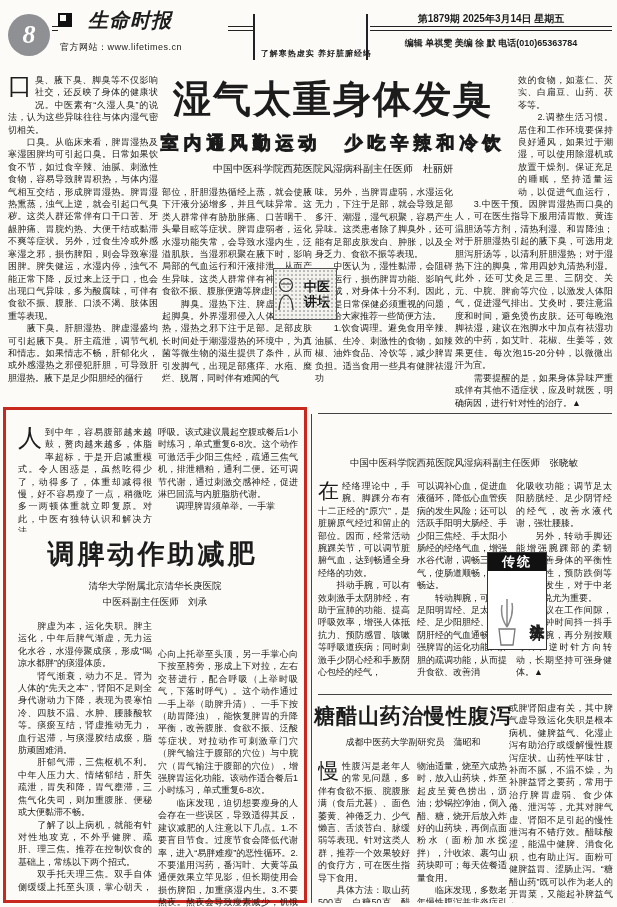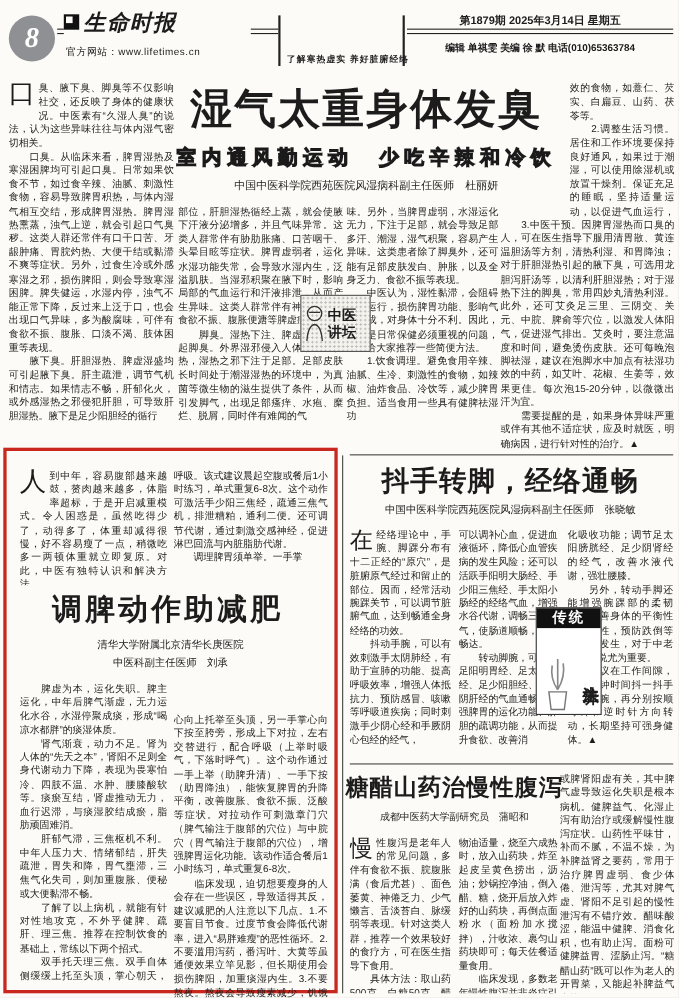--- a/index.html
+++ b/index.html
@@ -4,21 +4,21 @@
 <style>
   html,body{margin:0;padding:0;background:#e8e6e0;}
   #page{position:relative;width:617px;height:907px;background:#fcfbf7;overflow:hidden;
         font-family:"Liberation Sans",sans-serif;color:#1c1c1c;}
   .abs{position:absolute;}
   
   .page-circle{left:8px;top:14px;width:42px;height:42px;border-radius:50%;background:#8f9093;
                color:#fff;font:italic 700 26px "Liberation Serif",serif;
                display:flex;align-items:center;justify-content:center;}
   .masthead{left:58px;top:5px;width:170px;height:30px;background:#fcfbf7;z-index:2;
-            display:flex;align-items:center;gap:4px;}
+            display:flex;align-items:center;gap:16px;}
   .logo-icon{width:14px;height:14px;background:#111;position:relative;flex:0 0 auto;}
   .logo-icon:before{content:"";position:absolute;left:2px;top:2px;width:6px;height:6px;background:#fcfbf7;}
   .logo-text{font:italic 800 20px "Liberation Serif",serif;letter-spacing:1px;}
   .website{left:60px;top:41px;font-size:9px;letter-spacing:.5px;}
   .dbl-rule{height:3px;border-top:1.4px solid #222;border-bottom:1.4px solid #222;}
   .vbar{width:1.5px;background:#222;}
   .section-title{left:254px;top:15px;width:112px;text-align:center;
                  font:700 26px "DejaVu Sans",sans-serif;letter-spacing:4px;}
   .tagline{left:248px;top:48px;width:124px;text-align:right;font-size:8px;letter-spacing:1px;font-weight:700;}
   .issue-line{left:370px;top:12px;width:242px;text-align:center;font-size:10px;font-weight:700;}
@@ -32,21 +32,21 @@
   .headline{left:150px;top:76px;width:366px;text-align:center;
             font:900 38px/46px "DejaVu Sans",sans-serif;letter-spacing:2px;}
   .subtitle{left:150px;top:131px;width:366px;text-align:center;
             font:700 18px "Liberation Serif",serif;letter-spacing:5px;color:#333;}
   @supports(-webkit-text-stroke:1px #000){.subtitle{color:#fff;-webkit-text-stroke:1px #1a1a1a;}}
   .main-byline{left:150px;top:162px;width:366px;text-align:center;font-size:10px;}
   .jiangtan{left:273px;top:268px;width:62px;height:50px;background:
             radial-gradient(#bbb 0.8px,transparent 0.9px) 0 0/4px 4px,#f4f2ec;
             border:1px solid #555;z-index:3;display:flex;align-items:center;}
   .jiangtan .face{width:24px;height:100%;display:flex;align-items:center;justify-content:center;}
-  .jiangtan .jt-label{flex:1;font:800 13px/15px "Liberation Serif",serif;text-align:left;}
+  .jiangtan .jt-label{flex:1;font:800 13px/15px "Liberation Serif",serif;text-align:center;}
   
   .red-box{left:3px;top:407px;width:298px;height:490px;border:3px solid #c9281e;background:#fcfbf7;}
   .diet-title{left:0;top:126px;width:293px;text-align:center;
               font:900 27px "DejaVu Sans",sans-serif;letter-spacing:3px;}
   .diet-byline{width:298px;text-align:center;font-size:9.5px;}
   
   .vrule{left:311px;top:414px;width:1px;height:489px;background:#444;}
   .hrule{height:1px;background:#444;}
   .m-title{left:316px;top:420px;width:296px;text-align:center;
            font:900 25px "DejaVu Sans",sans-serif;letter-spacing:1px;}
@@ -132,21 +132,20 @@
 　　肝郁气滞，三焦枢机不利。中年人压力大、情绪郁结，肝失疏泄，胃失和降，胃气壅滞，三焦气化失司，则加重腹胀、便秘或大便黏滞不畅。
 　　了解了以上病机，就能有针对性地攻克，不外乎健脾、疏肝、理三焦。推荐在控制饮食的基础上，常练以下两个招式。
 　　双手托天理三焦。双手自体侧缓缓上托至头顶，掌心朝天，十指相对，目随手走；随后双臂缓慢下落至体侧，配合深长</span></div>
     <div class="abs col" style="left:152px;top:210px;width:140px;height:274px;margin-top:28px;"><span class="coltext">心向上托举至头顶，另一手掌心向下按至胯旁，形成上下对拉，左右交替进行，配合呼吸（上举时吸气，下落时呼气）。这个动作通过一手上举（助脾升清）、一手下按（助胃降浊），能恢复脾胃的升降平衡，改善腹胀、食欲不振、泛酸等症状。对拉动作可刺激章门穴（脾气输注于腹部的穴位）与中脘穴（胃气输注于腹部的穴位），增强脾胃运化功能。该动作适合餐后1小时练习，单式重复6-8次。
 　　临床发现，迫切想要瘦身的人会存在一些误区，导致适得其反，建议减肥的人注意以下几点。1.不要盲目节食。过度节食会降低代谢率，进入“易胖难瘦”的恶性循环。2.不要滥用泻药，番泻叶、大黄等虽通便效果立竿见影，但长期使用会损伤脾阳，加重痰湿内生。3.不要熬夜。熬夜会导致瘦素减少，饥饿素升高，令食欲失控。▲</span></div>
   </div>
 
   <div class="abs vrule"></div>
   <div class="abs hrule" style="left:318px;top:413px;width:294px;"></div>
 
-  <div class="abs m-title">抖手转脚，经络通畅</div>
   <div class="abs m-byline byline">中国中医科学院西苑医院风湿病科副主任医师　张晓敏</div>
 
   <div class="abs col" style="left:318px;top:480px;width:92px;height:206px;"><span class="dc" style="font-size:21px;line-height:23px;">在</span><span class="coltext">经络理论中，手腕、脚踝分布有十二正经的“原穴”，是脏腑原气经过和留止的部位。因而，经常活动腕踝关节，可以调节脏腑气血，达到畅通全身经络的功效。
 　　抖动手腕，可以有效刺激手太阴肺经，有助于宣肺的功能、提高呼吸效率，增强人体抵抗力、预防感冒、咳嗽等呼吸道疾病；同时刺激手少阴心经和手厥阴心包经的经气，</span></div>
   <div class="abs col" style="left:417px;top:480px;width:90px;height:206px;"><span class="coltext">可以调补心血，促进血液循环，降低心血管疾病的发生风险；还可以活跃手阳明大肠经、手少阳三焦经、手太阳小肠经的经络气血，增强水谷代谢，调畅三焦之气，使肠道顺畅，情绪畅达。
 　　转动脚腕，可促进足阳明胃经、足太阴脾经、足少阳胆经、足厥阴肝经的气血通畅，增强脾胃的运化功能、肝胆的疏调功能，从而提升食欲、改善消</span></div>
   <div class="abs col" style="left:516px;top:480px;width:96px;height:206px;"><span class="coltext">化吸收功能；调节足太阳膀胱经、足少阴肾经的经气，改善水液代谢，强壮腰膝。
 　　另外，转动手脚还能增强腕踝部的柔韧性，改善身体的平衡性和协调性，预防跌倒等意外的发生，对于中老年人来说尤为重要。
 　　建议在工作间隙，花几分钟时间抖一抖手腕和脚腕，再分别按顺时针和逆时针方向转动，长期坚持可强身健体。▲</span></div>
 

